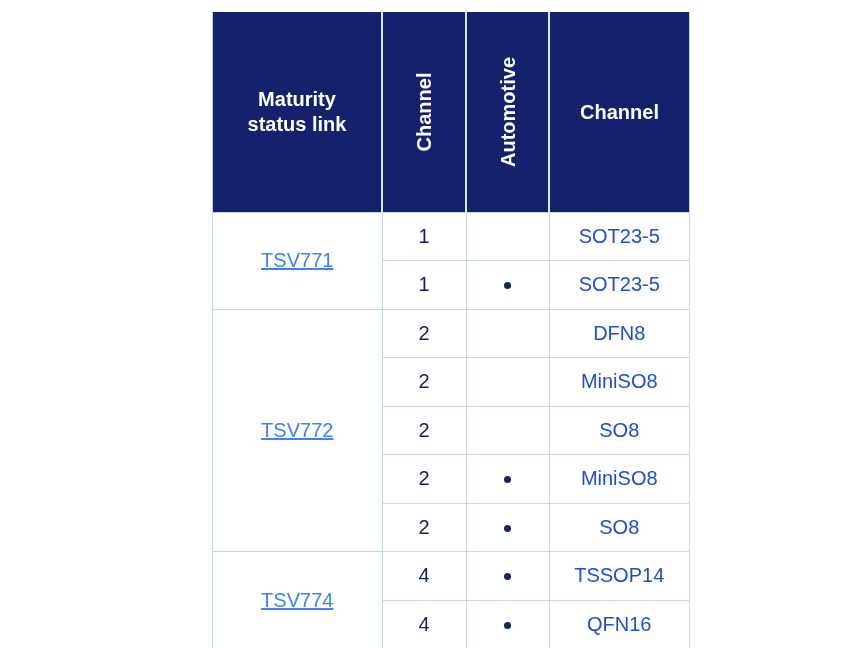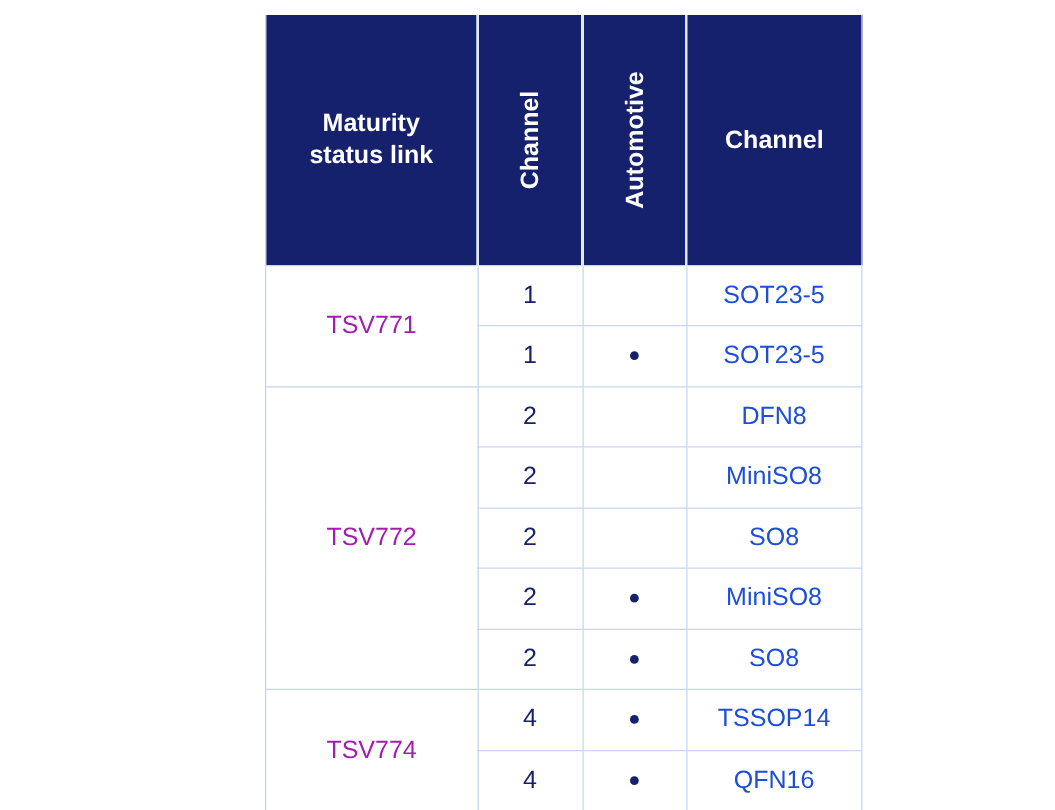--- a/index.html
+++ b/index.html
@@ -79,24 +79,25 @@
     font-size: 20px;
     text-align: center;
     vertical-align: middle;
     height: 47.5px;
     padding: 0;
     border: 1px solid #c9d6f0;
   }
   tbody tr:last-child td { border-bottom: 1px solid #c3d2ee; }
 
   td.product {
-    color: #a21caf;
+    color: #3b82f6;
     font-size: 20px;
     vertical-align: middle;
     border-color: #c3d2ee;
+    text-decoration: underline;
   }
 
   td.channel  { color: #16216d; }
   td.package  { color: #1d4ed8; }
 
   .auto-dot {
     display: inline-block;
     width: 7px;
     height: 7px;
     border-radius: 50%;

